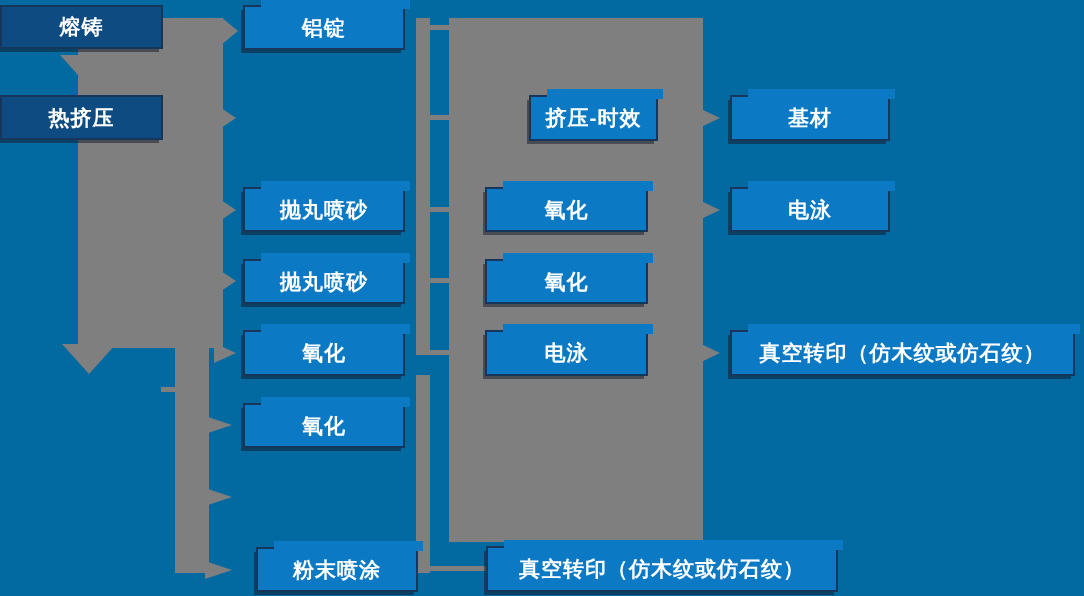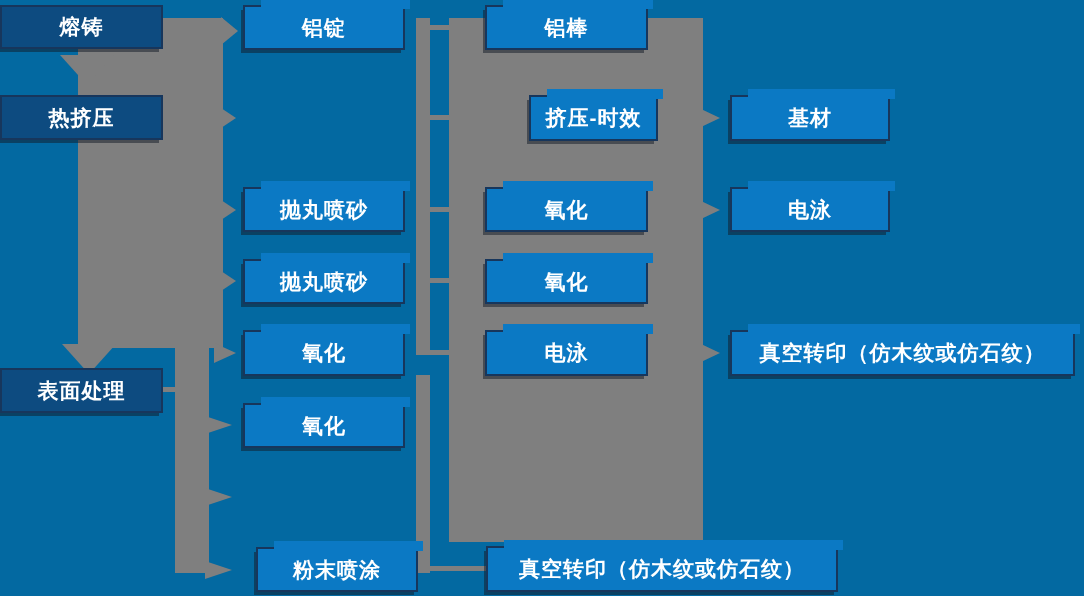--- a/index.html
+++ b/index.html
@@ -68,46 +68,40 @@
   <div class="tri tri-r-sm" style="left:701px;top:109px;"></div>
   <div class="tri tri-r-sm" style="left:701px;top:201px;"></div>
   <div class="tri tri-r-sm" style="left:701px;top:344px;"></div>
 
   <div class="node dark" style="left:0px;top:5px;width:163px;height:44px;">
     <span>熔铸</span>
   </div>
   <div class="node dark" style="left:0px;top:95px;width:163px;height:45px;">
     <span>热挤压</span>
   </div>
-  <div class="node dark" style="left:0px;top:368px;width:163px;height:45px;">
-    <span>表面处理</span>
-  </div>
 
   <div class="node" style="left:243px;top:5px;width:162px;height:45px;">
     <span>铝锭</span>
   </div>
   <div class="node" style="left:243px;top:187px;width:162px;height:45px;">
     <span>抛丸喷砂</span>
   </div>
   <div class="node" style="left:243px;top:259px;width:162px;height:45px;">
     <span>抛丸喷砂</span>
   </div>
   <div class="node" style="left:243px;top:330px;width:162px;height:46px;">
     <span>氧化</span>
   </div>
   <div class="node" style="left:243px;top:403px;width:162px;height:45px;">
     <span>氧化</span>
   </div>
   <div class="node" style="left:256px;top:547px;width:162px;height:45px;">
     <span>粉末喷涂</span>
   </div>
 
-  <div class="node" style="left:485px;top:5px;width:163px;height:45px;">
-    <span>铝棒</span>
-  </div>
   <div class="node" style="left:485px;top:95px;width:129px;height:46px;margin-left:44px;">
     <span>挤压-时效</span>
   </div>
   <div class="node" style="left:485px;top:187px;width:163px;height:45px;">
     <span>氧化</span>
   </div>
   <div class="node" style="left:485px;top:259px;width:163px;height:45px;">
     <span>氧化</span>
   </div>
   <div class="node" style="left:485px;top:330px;width:163px;height:46px;">

